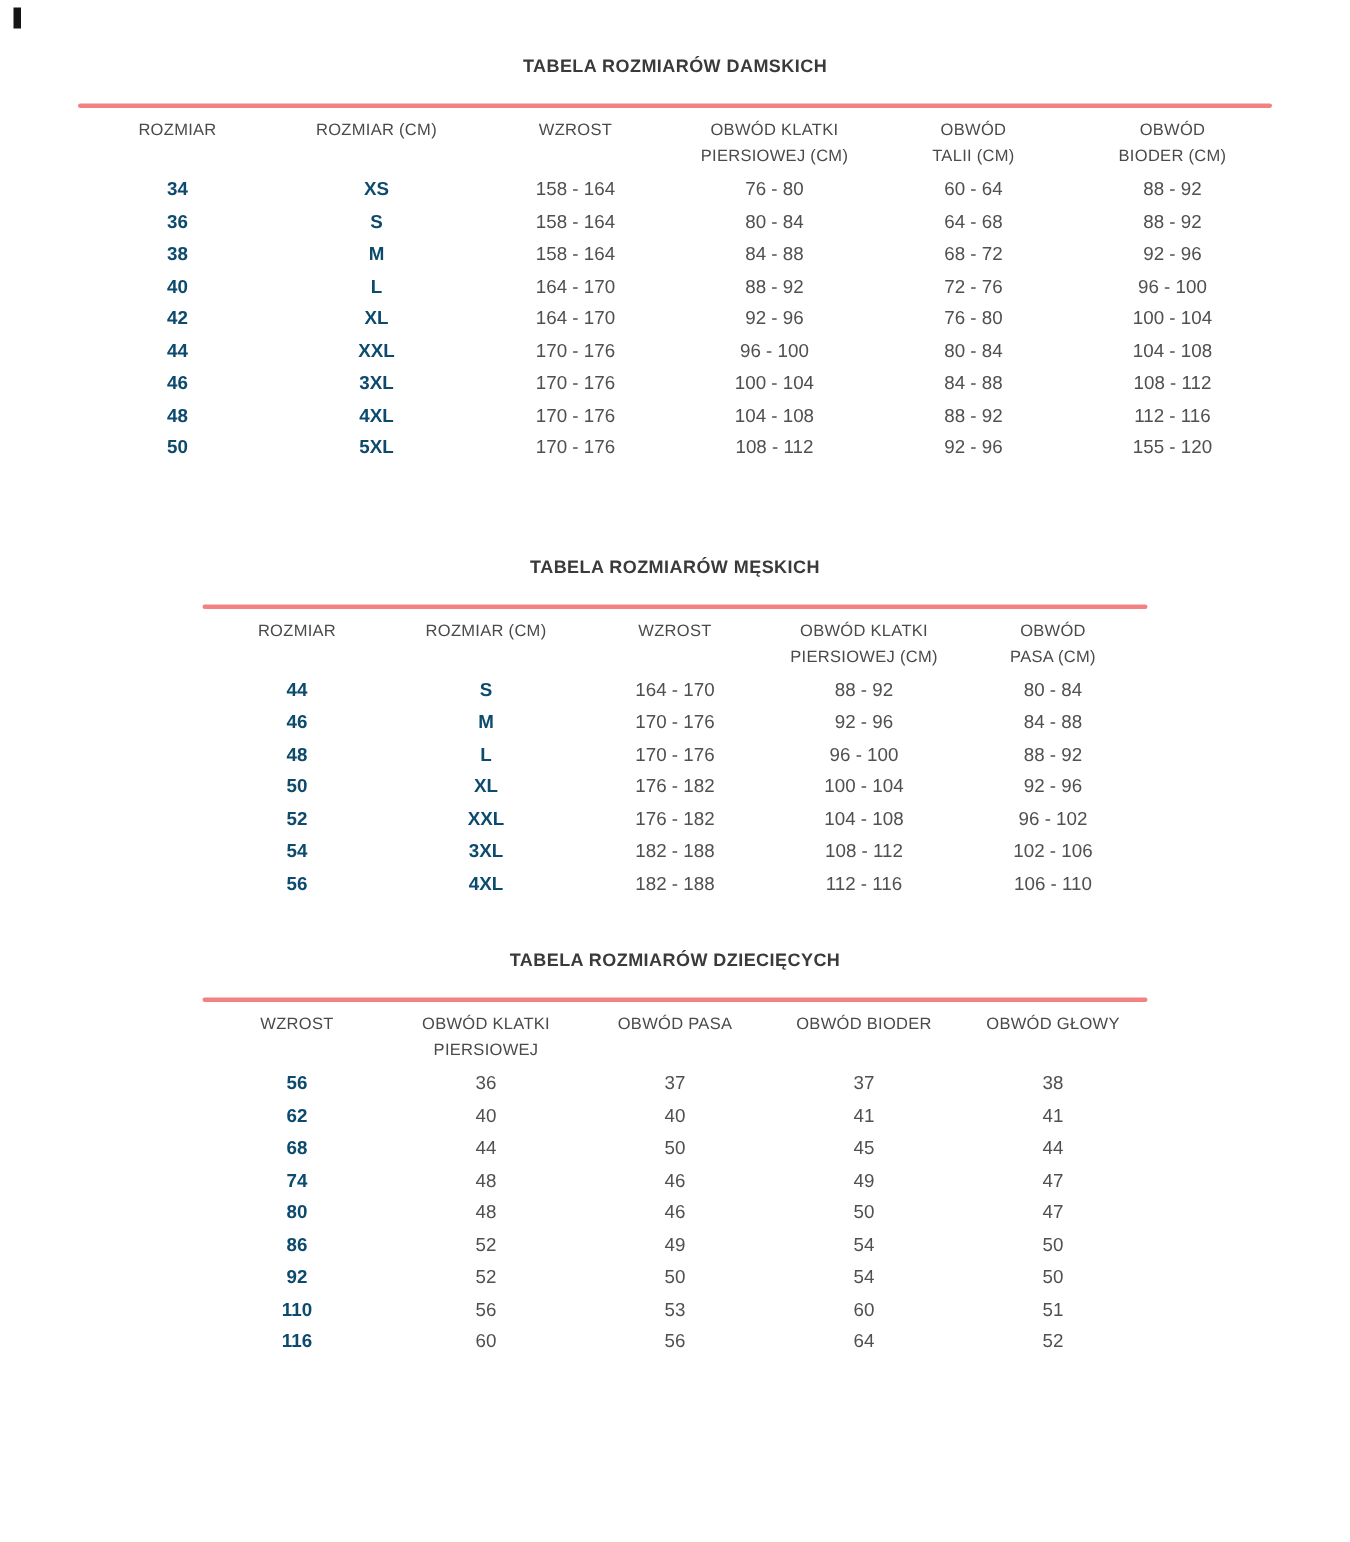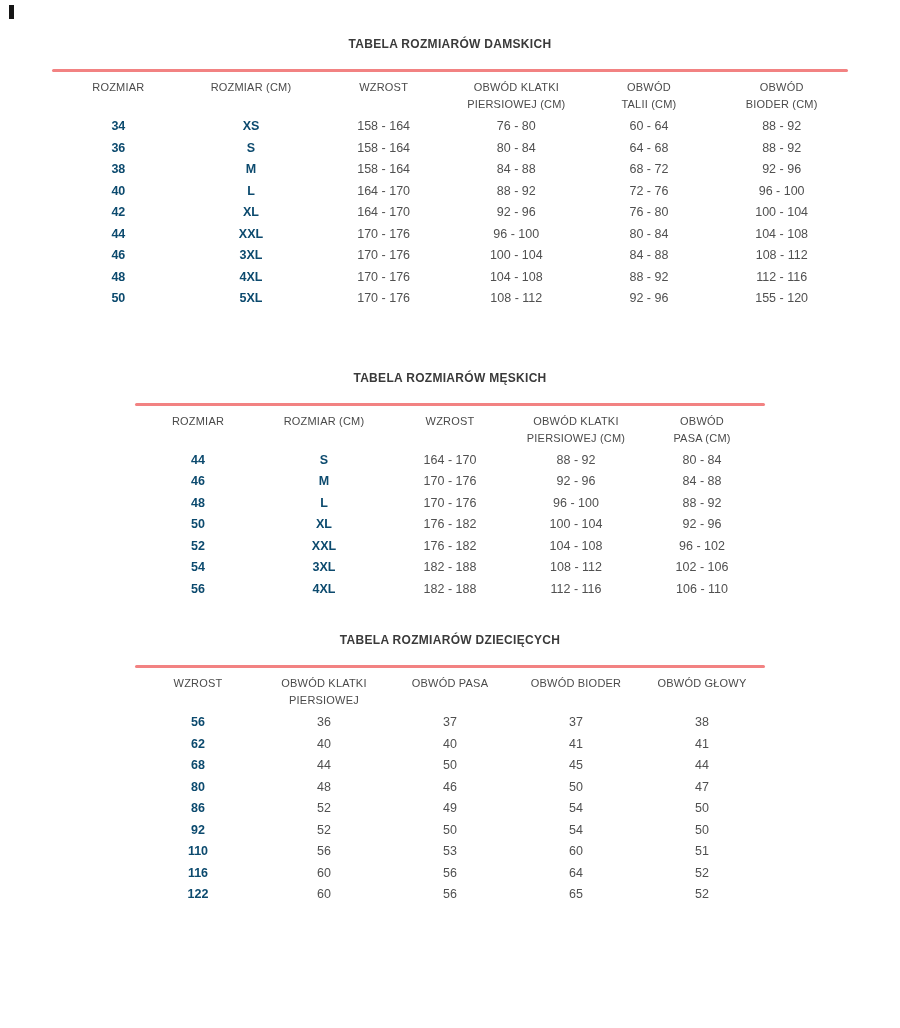--- a/index.html
+++ b/index.html
@@ -233,20 +233,27 @@
             <td>41</td>
           </tr>
           <tr>
             <td class="b">68</td>
             <td>44</td>
             <td>50</td>
             <td>45</td>
             <td>44</td>
           </tr>
           <tr>
+            <td class="b">74</td>
+            <td>48</td>
+            <td>46</td>
+            <td>49</td>
+            <td>47</td>
+          </tr>
+          <tr>
             <td class="b">80</td>
             <td>48</td>
             <td>46</td>
             <td>50</td>
             <td>47</td>
           </tr>
           <tr>
             <td class="b">86</td>
             <td>52</td>
             <td>49</td>
@@ -267,23 +274,16 @@
             <td>60</td>
             <td>51</td>
           </tr>
           <tr>
             <td class="b">116</td>
             <td>60</td>
             <td>56</td>
             <td>64</td>
             <td>52</td>
           </tr>
-          <tr>
-            <td class="b">122</td>
-            <td>60</td>
-            <td>56</td>
-            <td>65</td>
-            <td>52</td>
-          </tr>
         </tbody>
     </table>
   </section>
 </main>
 
 </body></html>

